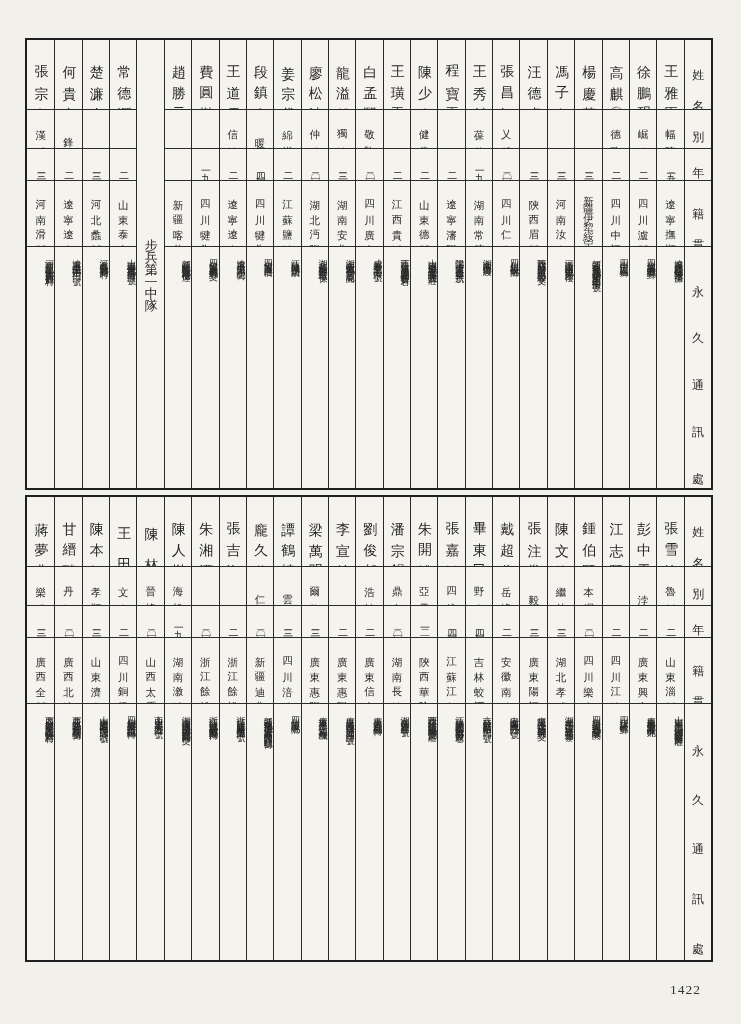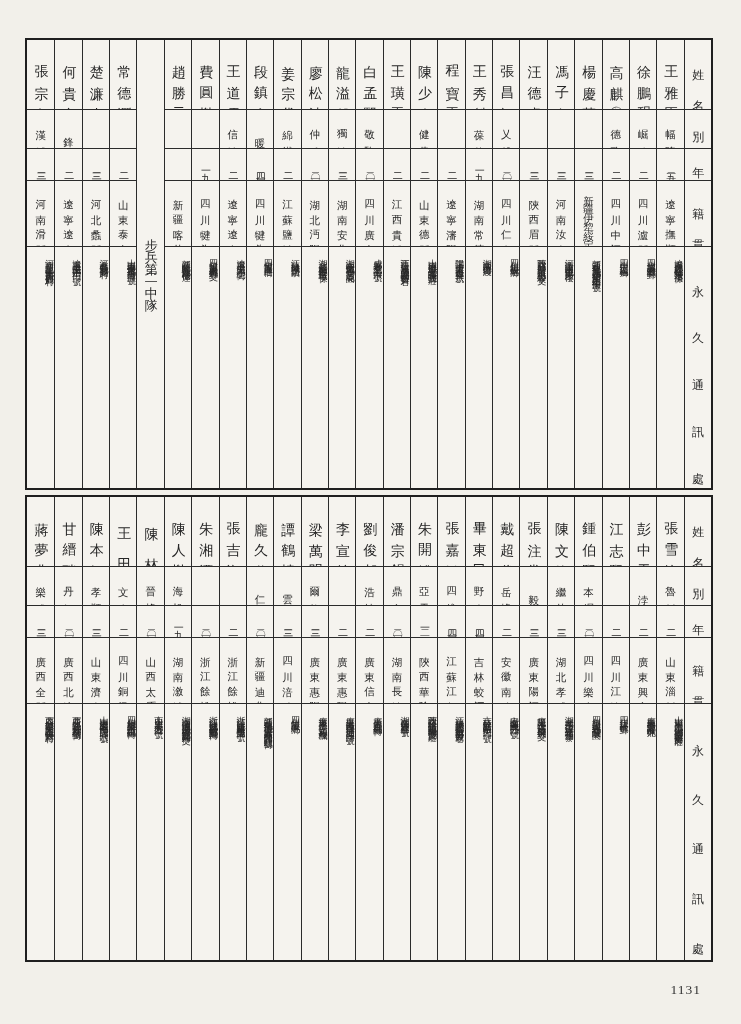--- a/index.html
+++ b/index.html
@@ -997,14 +997,14 @@
         <div class="cell origin-cell justify-chars">
           <span>廣</span>
           <span>西</span>
           <span>全</span>
           <span>縣</span>
         </div>
         <div class="cell addr-cell">廣西全縣廟頭朱義泰轉大路村</div>
       </div>
     </section>
 
-  <div class="page-number">1131</div>
+  <div class="page-number">1422</div>
 </div>
 
 </body></html>

